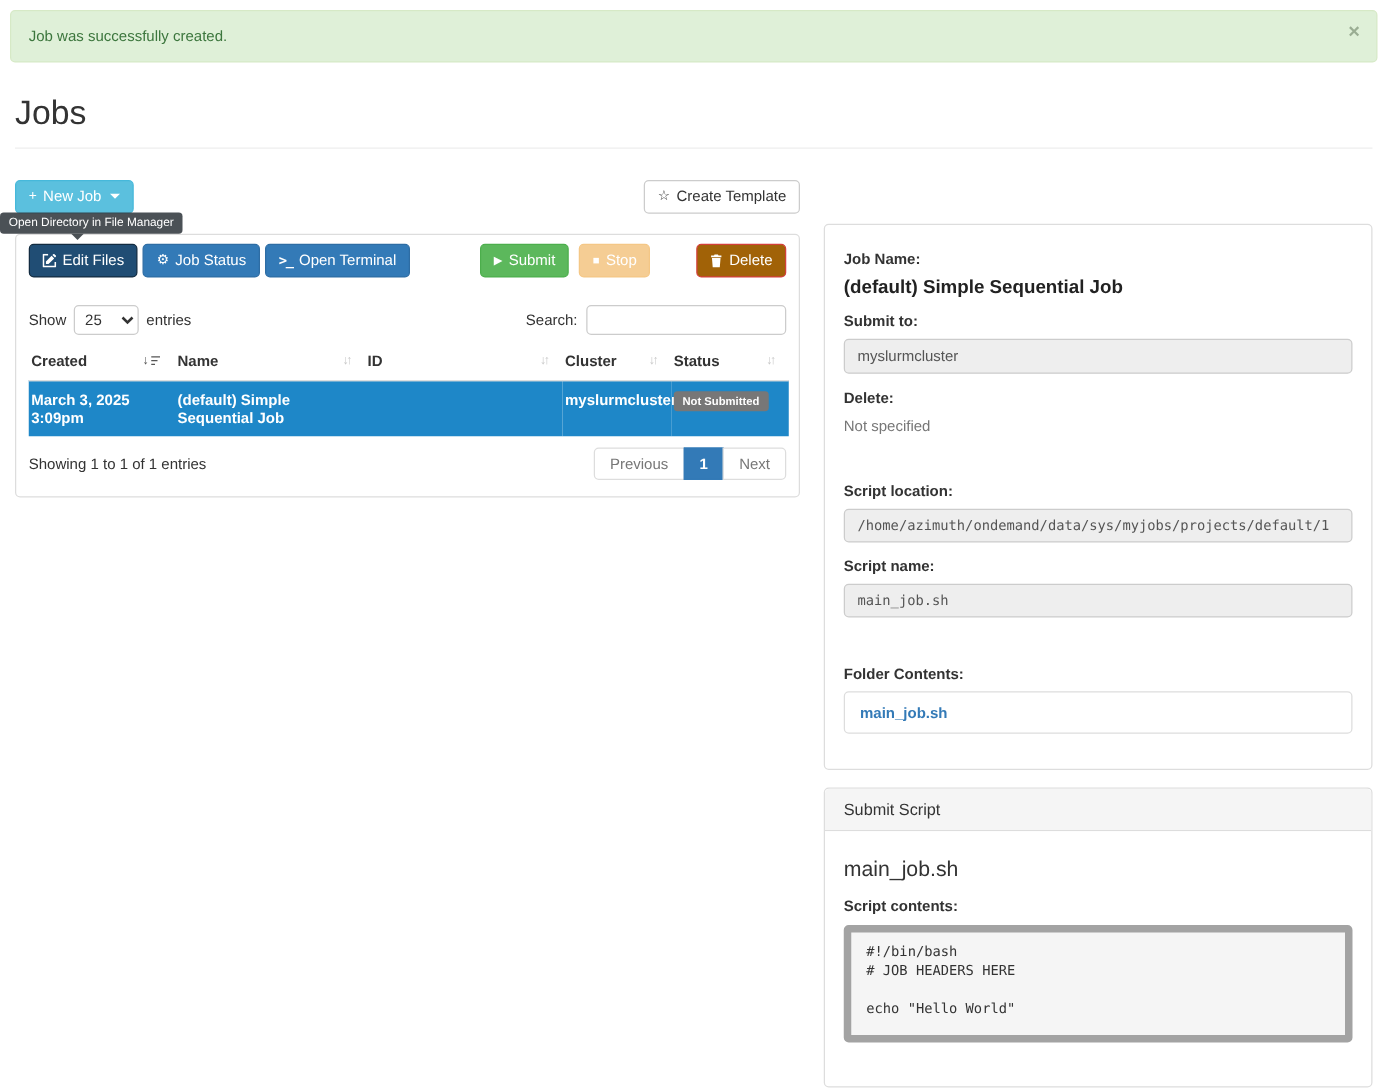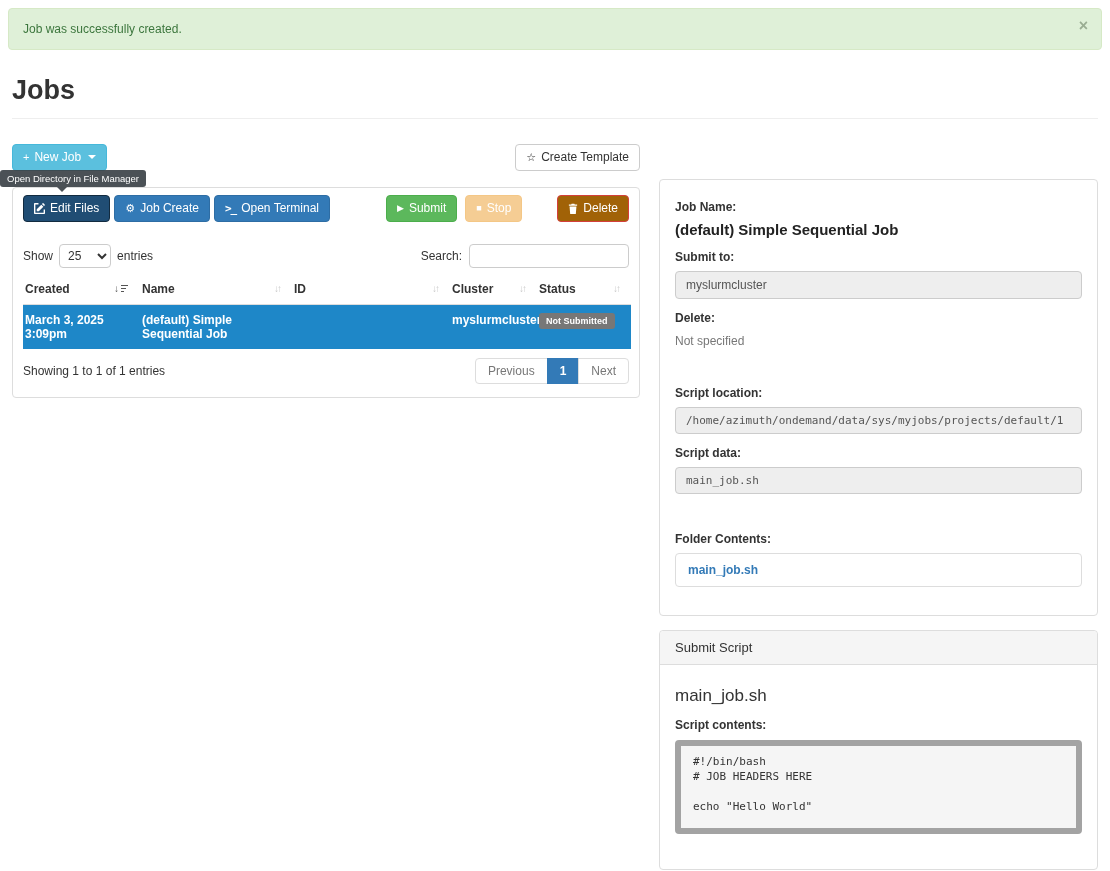--- a/index.html
+++ b/index.html
@@ -16,21 +16,21 @@
     border-radius: 4px; color: #3c763d; padding: 13px 35px 13px 14px;
     position: relative; font-size: 12px;
   }
   .alert .close {
     position: absolute; right: 13px; top: 9px; background: none; border: none;
     font-size: 16px; font-weight: 700; color: #9aad93; cursor: pointer; line-height: 1;
   }
 
   
   .container { padding: 0 12px; }
-  h1.page-title { font-size: 27px; font-weight: 700; color: #333; margin: 25px 0 12px; }
+  h1.page-title { font-size: 27px; font-weight: 400; color: #333; margin: 25px 0 12px; }
   hr.title-rule { border: none; border-top: 1px solid #eee; margin: 0; }
 
   
   .cols { display: flex; gap: 19px; margin-top: 25px; align-items: flex-start; }
   .left-col { width: 628px; position: relative; }
   .right-col { width: 439px; }
 
   
   .btn {
     display: inline-flex; align-items: center; gap: 5px; font-family: inherit;
@@ -198,21 +198,21 @@
               <span class="ico">
                 <svg class="ic" width="11" height="11" viewBox="0 0 16 16">
                     <path fill="#fff" d="M15.5 2.1L13.9.5c-.4-.4-1-.4-1.4 0l-1 1 3 3 1-1c.4-.4.4-1 0-1.4zM10.6 2.4L4 9v3h3l6.6-6.6-3-3z"></path>
                     <path fill="#fff" d="M14 9.5V14H2V2h4.5V0H1C.4 0 0 .4 0 1v14c0 .6.4 1 1 1h14c.6 0 1-.4 1-1V9.5h-2z"></path>
                   </svg>
               </span>
               <span>Edit Files</span>
             </button>
             <button class="btn btn-primary gap-l">
               <span class="ico">⚙</span>
-              <span>Job Create</span>
+              <span>Job Status</span>
             </button>
             <button class="btn btn-primary gap-l">
               <span class="ico term-ico">&gt;_</span>
               <span>Open Terminal</span>
             </button>
             <button class="btn btn-success submit-btn">
               <span class="ico" style="font-size:9px">▶</span>
               <span>Submit</span>
             </button>
             <button class="btn btn-warning stop-btn">
@@ -332,21 +332,21 @@
             <div class="readonly-box" style="font-family:'Liberation Sans','DejaVu Sans',sans-serif;font-size:12px;">myslurmcluster</div>
 
             <div class="field-label">Delete:</div>
             <div class="plain-value">Not specified</div>
 
             <div class="spacer-lg"></div>
 
             <div class="field-label">Script location:</div>
             <div class="readonly-box">/home/azimuth/ondemand/data/sys/myjobs/projects/default/1</div>
 
-            <div class="field-label">Script data:</div>
+            <div class="field-label">Script name:</div>
             <div class="readonly-box">main_job.sh</div>
 
             <div class="spacer-lg"></div>
 
             <div class="field-label">Folder Contents:</div>
             <div class="folder-box">
               <a>main_job.sh</a>
             </div>
           </div>
         </div>

